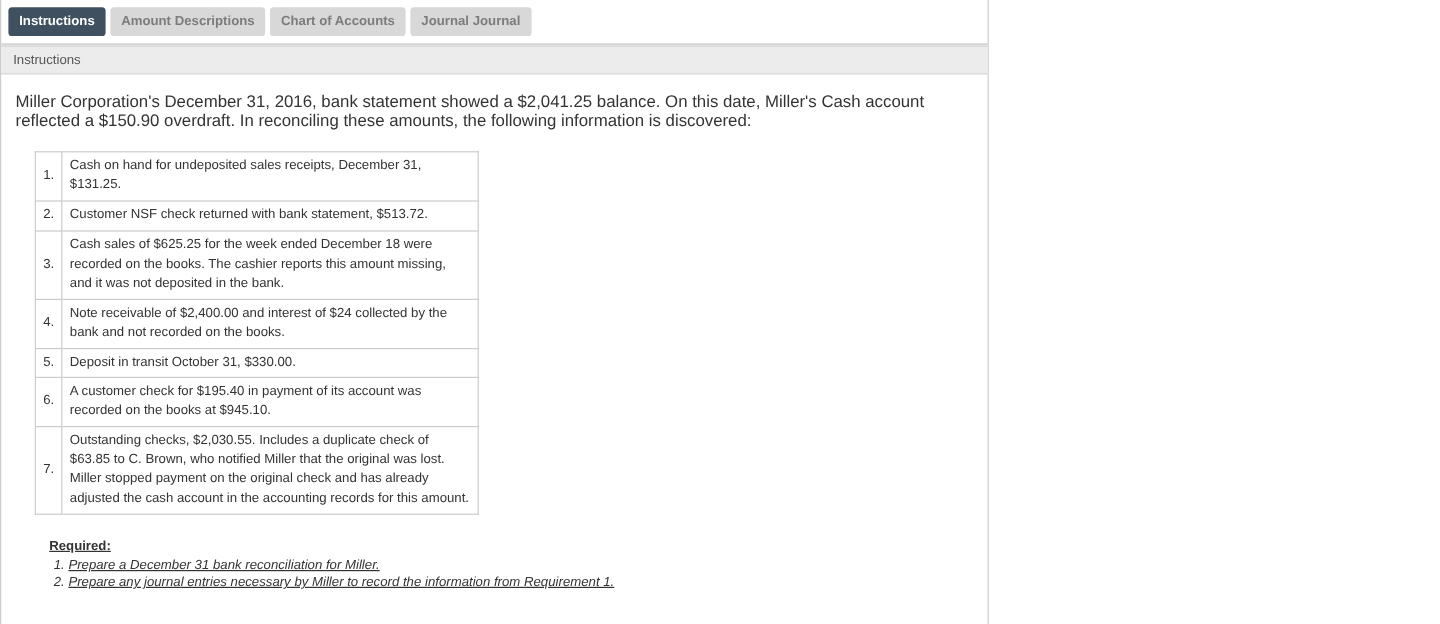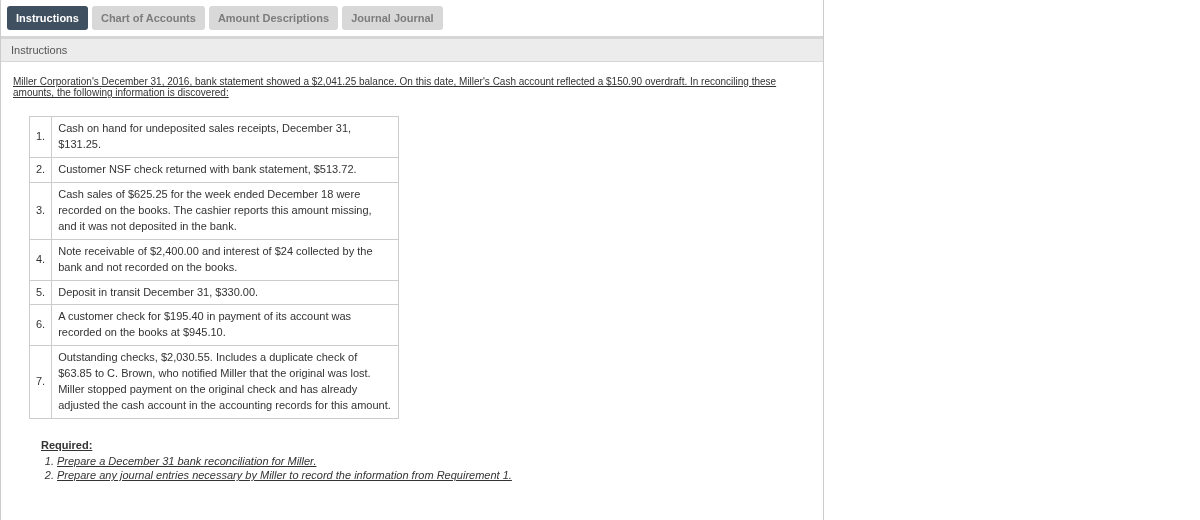--- a/index.html
+++ b/index.html
@@ -43,24 +43,23 @@
     border-top: 1px solid #d6d6d6;
     border-bottom: 1px solid #d6d6d6;
     padding: 5px 10px;
     font-size: 11px;
     color: #555;
   }
   .content {
     padding: 14px 12px 40px 12px;
   }
   .intro {
-    font-size: 10px;
+    font-size: 14px;
     color: #333;
     margin-bottom: 18px;
-    text-decoration: underline;
   }
   table.items {
     border-collapse: collapse;
     width: 370px;
     margin-left: 16px;
     margin-bottom: 20px;
   }
   table.items td {
     border: 1px solid #ccc;
     padding: 4px 6px;
@@ -95,22 +94,22 @@
   }
 </style>
 </head>
 <body>
 
 <div class="frame">
 
   <div class="tabbar-wrap">
     <div class="tabbar">
       <div class="tab active">Instructions</div>
+      <div class="tab">Amount Descriptions</div>
       <div class="tab">Chart of Accounts</div>
-      <div class="tab">Amount Descriptions</div>
       <div class="tab">Journal Journal</div>
     </div>
   </div>
 
   <div class="section-header">Instructions</div>
 
   <div class="content">
     <p class="intro">Miller Corporation's December 31, 2016, bank statement showed a $2,041.25 balance. On this date, Miller's Cash account reflected a $150.90 overdraft. In reconciling these amounts, the following information is discovered:</p>
 
     <table class="items">
@@ -126,21 +125,21 @@
       <tr>
         <td class="num">3.</td>
         <td>Cash sales of $625.25 for the week ended December 18 were recorded on the books. The cashier reports this amount missing, and it was not deposited in the bank.</td>
       </tr>
       <tr>
         <td class="num">4.</td>
         <td>Note receivable of $2,400.00 and interest of $24 collected by the bank and not recorded on the books.</td>
       </tr>
       <tr>
         <td class="num">5.</td>
-        <td>Deposit in transit December 31, $330.00.</td>
+        <td>Deposit in transit October 31, $330.00.</td>
       </tr>
       <tr>
         <td class="num">6.</td>
         <td>A customer check for $195.40 in payment of its account was recorded on the books at $945.10.</td>
       </tr>
       <tr>
         <td class="num">7.</td>
         <td>Outstanding checks, $2,030.55. Includes a duplicate check of $63.85 to C. Brown, who notified Miller that the original was lost. Miller stopped payment on the original check and has already adjusted the cash account in the accounting records for this amount.</td>
       </tr>
     </tbody>

